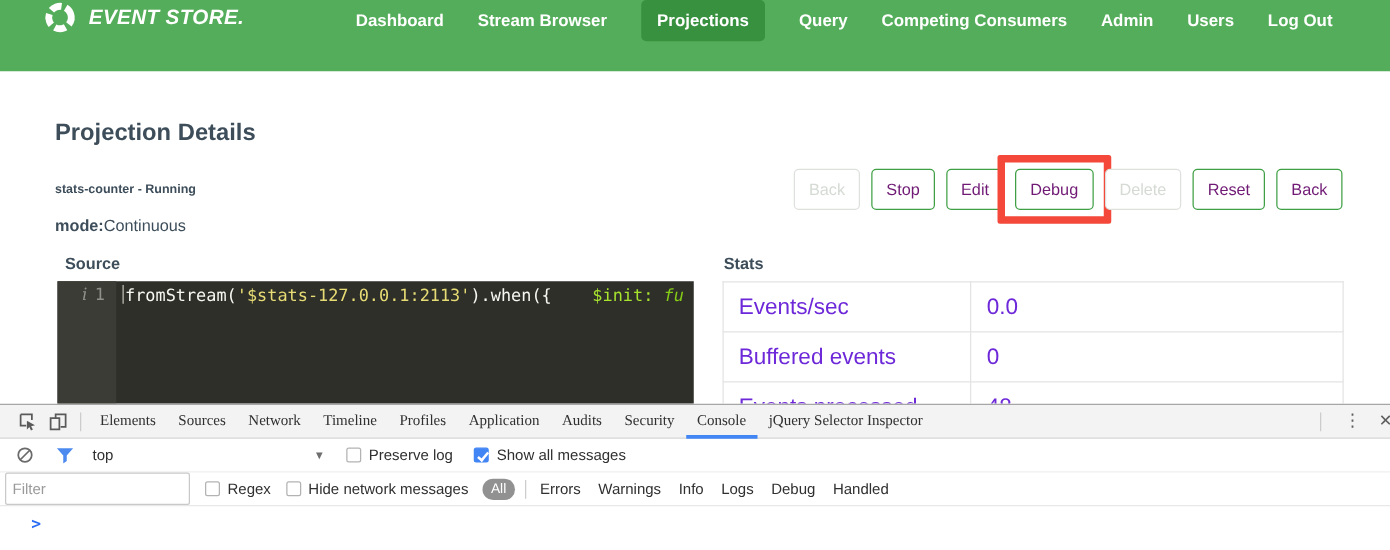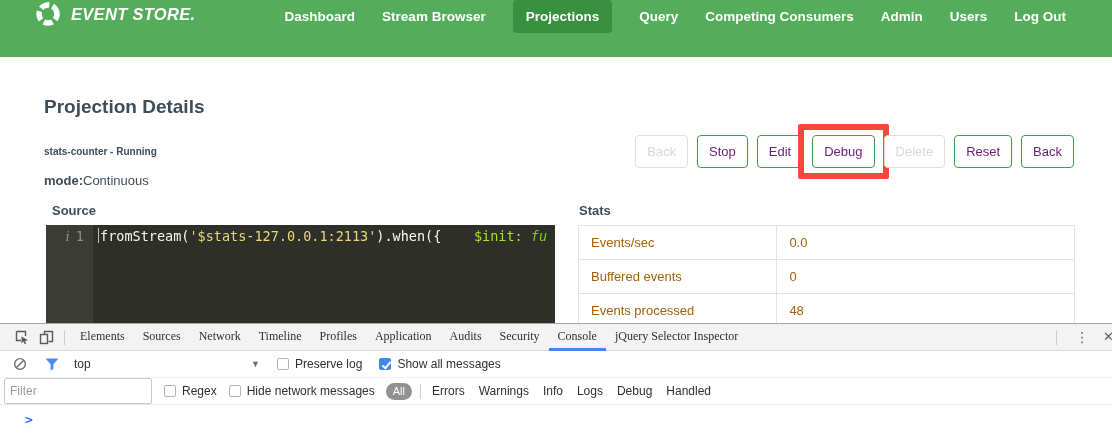--- a/index.html
+++ b/index.html
@@ -40,21 +40,21 @@
   .gutter { width:47px; flex:none; background:#3b3c36; color:#8f908a; display:flex; gap:6px;
             justify-content:flex-end; padding:3px 9px 0 0; height:100%; }
   .gutter-info { font-style:italic; font-family:"DejaVu Serif",serif; }
   .code-line { padding:3px 0 0 5px; white-space:pre; color:#f8f8f2; }
   .cursor { display:inline-block; width:1px; height:15px; background:#bfbfb5; vertical-align:-2px; margin-right:1px; }
   .c-str { color:#e6db74; }
   .c-green { color:#a6e22e; }
   .c-cyan { color:#84cc16; font-style:italic; }
 
   
-  .stats-table { width:100%; border-collapse:collapse; font-size:13px; color:#a16207; }
+  .stats-table { width:100%; border-collapse:collapse; font-size:18px; color:#6d28d9; }
   .stats-table td { border:1px solid #e3e3e3; padding:9px 12px; height:32px; }
   .stats-table td.k { width:40%; }
 
   
   .devtools { position:absolute; left:0; right:0; top:323px; bottom:0; background:#fff;
               border-top:1px solid #a6a6a6; font-size:12px; color:#303030; }
   .dt-tabbar { height:27px; background:#f3f3f3; border-bottom:1px solid #d8d8d8;
                display:flex; align-items:center; padding-left:10px;font-family:Liberation Serif, serif; }
   .dt-icon { display:flex; align-items:center; justify-content:center; width:24px; height:24px; cursor:pointer; }
   .vsep { width:1px; height:15px; background:#ccc; margin:0 6px; }

